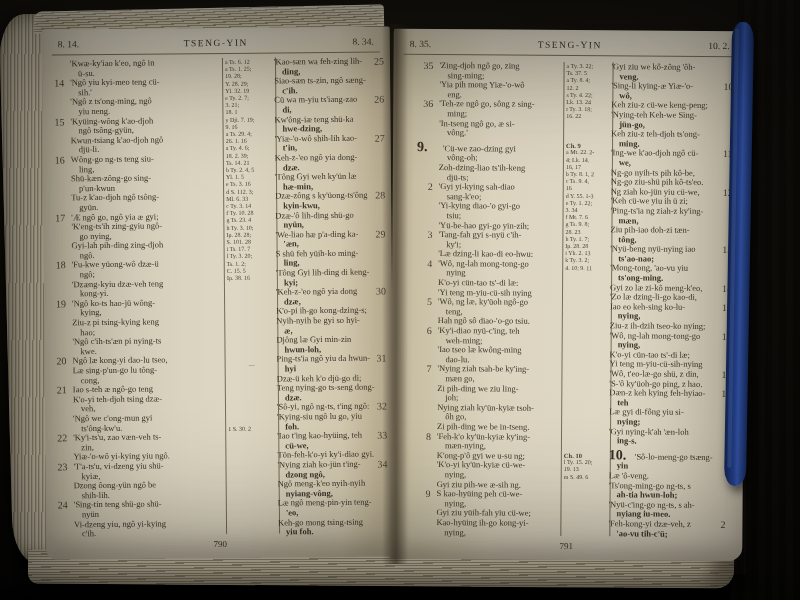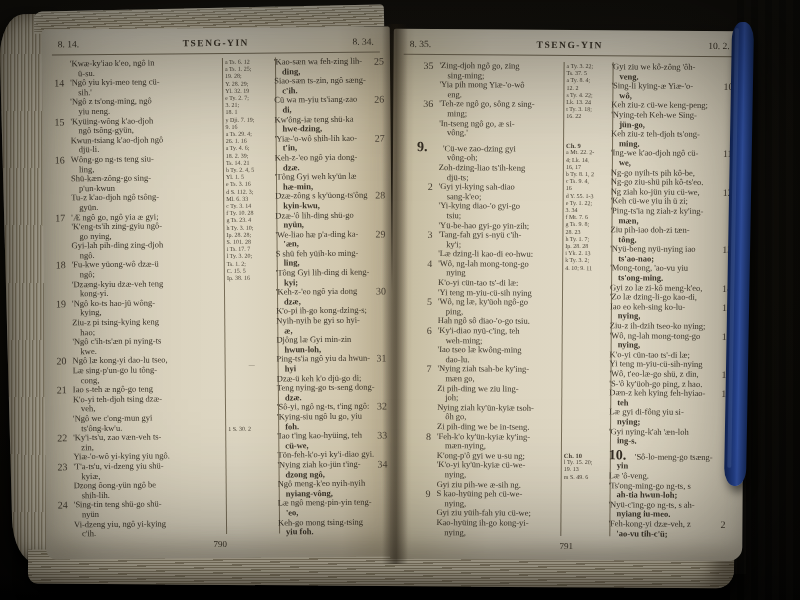--- a/index.html
+++ b/index.html
@@ -38,21 +38,21 @@
     box-shadow:inset 0 10px 24px rgba(255,255,250,.25), inset 0 -14px 20px rgba(90,80,60,.28);}
   .page-r{left:392px;top:26px;width:352px;transform:rotate(.4deg);
     background:linear-gradient(90deg,#a89b7e 0%,#c8bfa4 6%,#dcd4bf 28%,#e0d9c6 60%,#d8d0bb 100%);
     border-radius:2px 10px 14px 2px;
     box-shadow:inset 0 10px 24px rgba(255,255,250,.2), inset 0 -12px 18px rgba(90,80,60,.28);}
   .gutter{position:absolute;left:382px;top:20px;width:26px;height:540px;
     background:linear-gradient(90deg,transparent,rgba(40,32,20,.5) 45%,rgba(40,32,20,.55) 55%,transparent);}
 
   .hdr{position:absolute;top:10px;left:16px;right:16px;display:flex;
     justify-content:space-between;font-size:9.5px;color:#3e372b;}
-  .hdr .title{letter-spacing:1.5px;font-weight:bold;}
+  .hdr .title{letter-spacing:1.5px;}
   .rule{position:absolute;top:25px;left:10px;right:10px;border-top:1px solid #756b56;}
 
   .col{position:absolute;font-size:8.5px;line-height:9.6px;color:#3b3429;}
   .line{position:relative;padding-left:22px;white-space:nowrap;}
   .line.cont{padding-left:30px;}
   .vn{position:absolute;left:0;top:0;width:16px;text-align:right;font-size:10px;color:#4a4236;}
   .nrcol .line{padding-left:0;padding-right:14px;}
   .nrcol .line.cont{padding-left:8px;font-weight:bold;}
   .nrcol .vn{left:auto;right:0;width:12px;text-align:left;}
   .line.ch{padding-left:26px;}
@@ -290,21 +290,21 @@
         <div class="line cont"><span class="vt">tsiu;</span></div>
         <div class="line"><span class="vt">'Yü-be-hao gyi-go yin-zih;</span></div>
         <div class="line"><span class="vn">3</span><span class="vt">'Tang-fah gyi s-nyü c'ih-</span></div>
         <div class="line cont"><span class="vt">ky'i;</span></div>
         <div class="line"><span class="vt">'Læ dzing-li kao-di eo-hwu:</span></div>
         <div class="line"><span class="vn">4</span><span class="vt">'Wô, ng-lah mong-tong-go</span></div>
         <div class="line cont"><span class="vt">nying</span></div>
         <div class="line"><span class="vt">K'o-yi cün-tao ts'-di læ:</span></div>
         <div class="line"><span class="vt">'Yi teng m-yiu-cü-sih nying</span></div>
         <div class="line"><span class="vn">5</span><span class="vt">'Wô, ng læ, ky'üoh ngô-go</span></div>
-        <div class="line cont"><span class="vt">ping,</span></div>
+        <div class="line cont"><span class="vt">teng,</span></div>
         <div class="line"><span class="vt">Hah ngô sô diao-'o-go tsiu.</span></div>
         <div class="line"><span class="vn">6</span><span class="vt">'Ky'i-diao nyü-c'ing, teh</span></div>
         <div class="line cont"><span class="vt">weh-ming;</span></div>
         <div class="line"><span class="vt">'Iao tseo læ kwông-ming</span></div>
         <div class="line cont"><span class="vt">dao-lu.</span></div>
         <div class="line"><span class="vn">7</span><span class="vt">'Nying ziah tsah-be ky'ing-</span></div>
         <div class="line cont"><span class="vt">mæn go,</span></div>
         <div class="line"><span class="vt">Zi pih-ding we ziu ling-</span></div>
         <div class="line cont"><span class="vt">joh;</span></div>
         <div class="line"><span class="vt">Nying ziah ky'ün-kyiæ tsoh-</span></div>

